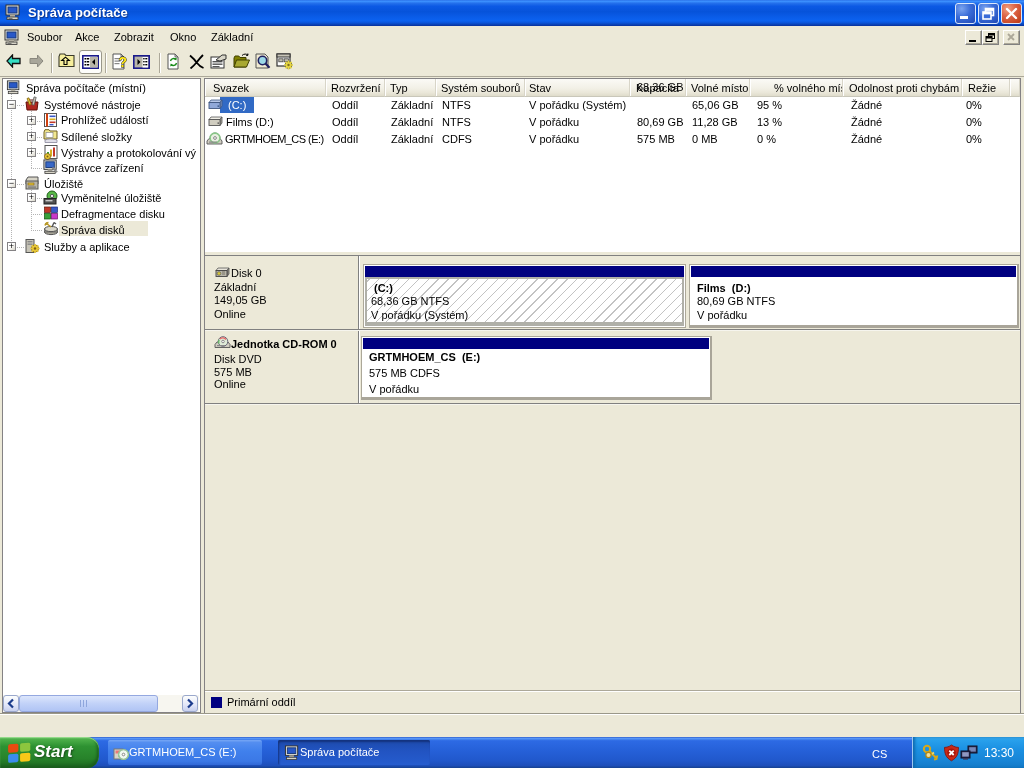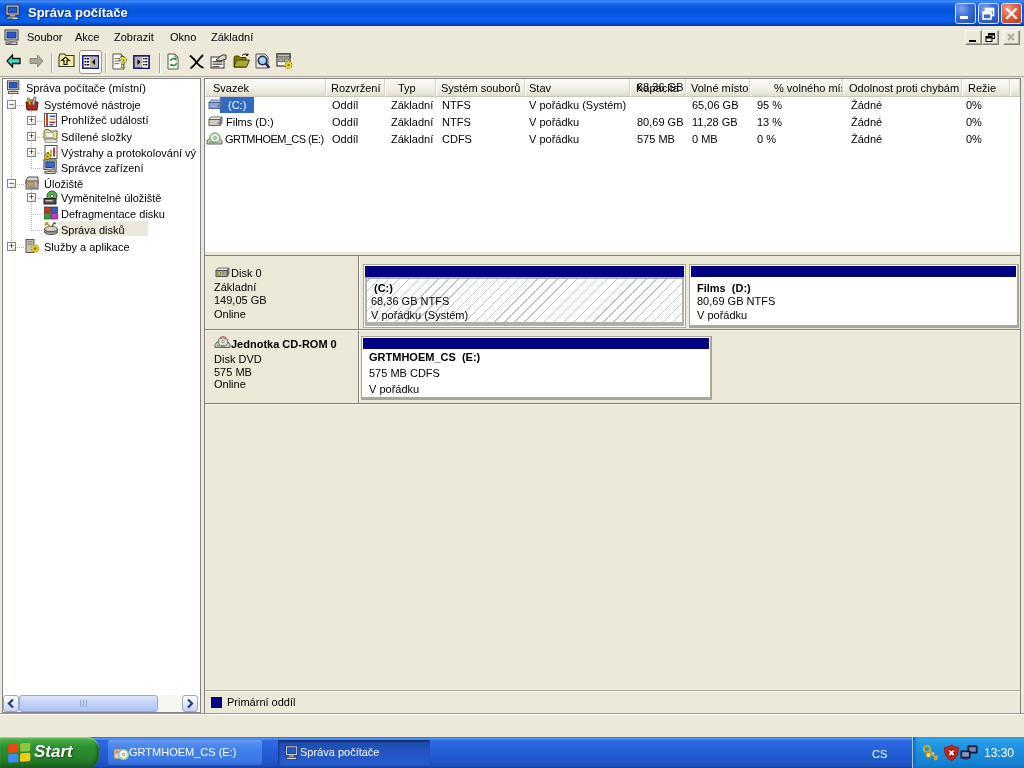--- a/index.html
+++ b/index.html
@@ -324,21 +324,21 @@
 <div class="a" id="rightpanel"></div>
 <div class="a" id="listwhite"></div>
 
 <div class="a hdr" style="left:205px;width:121px">
     <div class="hdrt">Svazek</div>
   </div>
 <div class="a hdr" style="left:326px;width:59px">
     <div class="hdrt" style="padding-left:5px">Rozvržení</div>
   </div>
 <div class="a hdr" style="left:385px;width:51px">
-    <div class="hdrt" style="padding-left:13px">Typ</div>
+    <div class="hdrt" style="padding-left:5px">Typ</div>
   </div>
 <div class="a hdr" style="left:436px;width:89px">
     <div class="hdrt" style="padding-left:5px">Systém souborů</div>
   </div>
 <div class="a hdr" style="left:525px;width:105px">
     <div class="hdrt" style="padding-left:4px">Stav</div>
   </div>
 <div class="a hdr" style="left:630px;width:56px">
     <div class="hdrt" style="padding-left:6px">Kapacita</div>
   </div>

